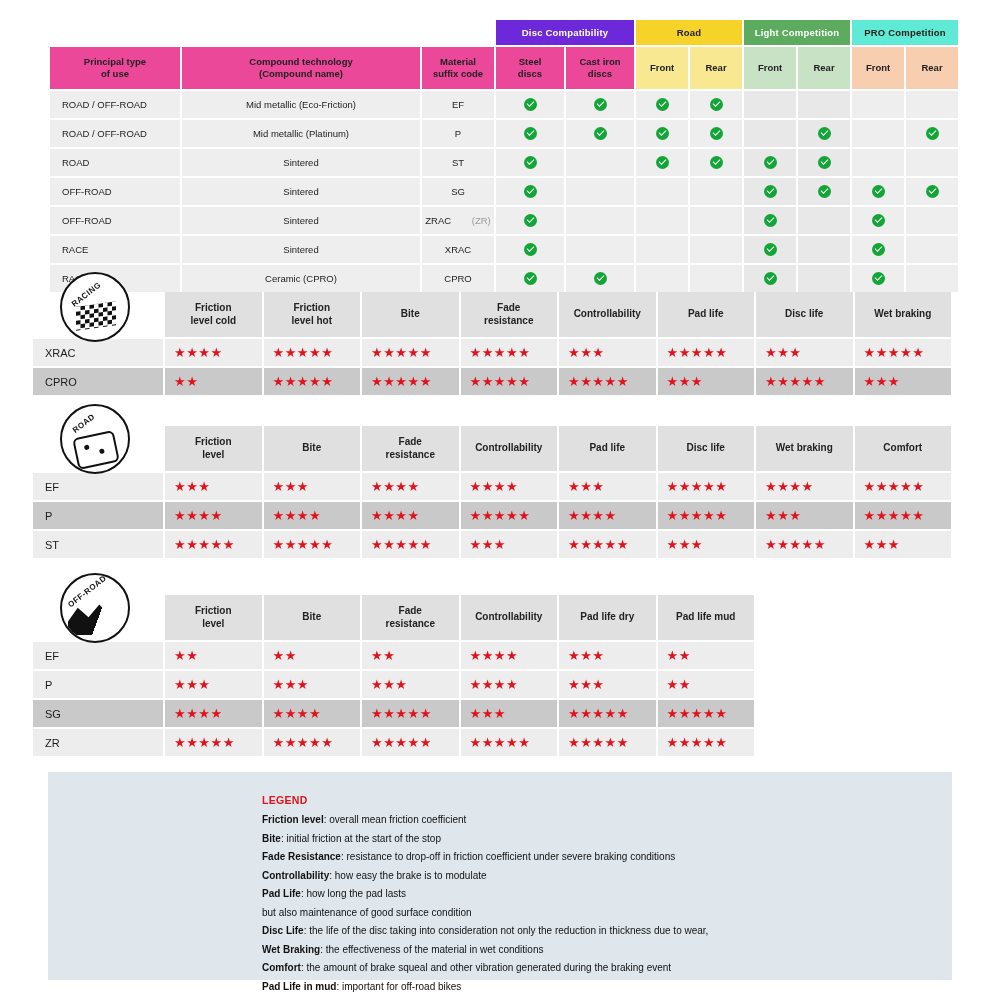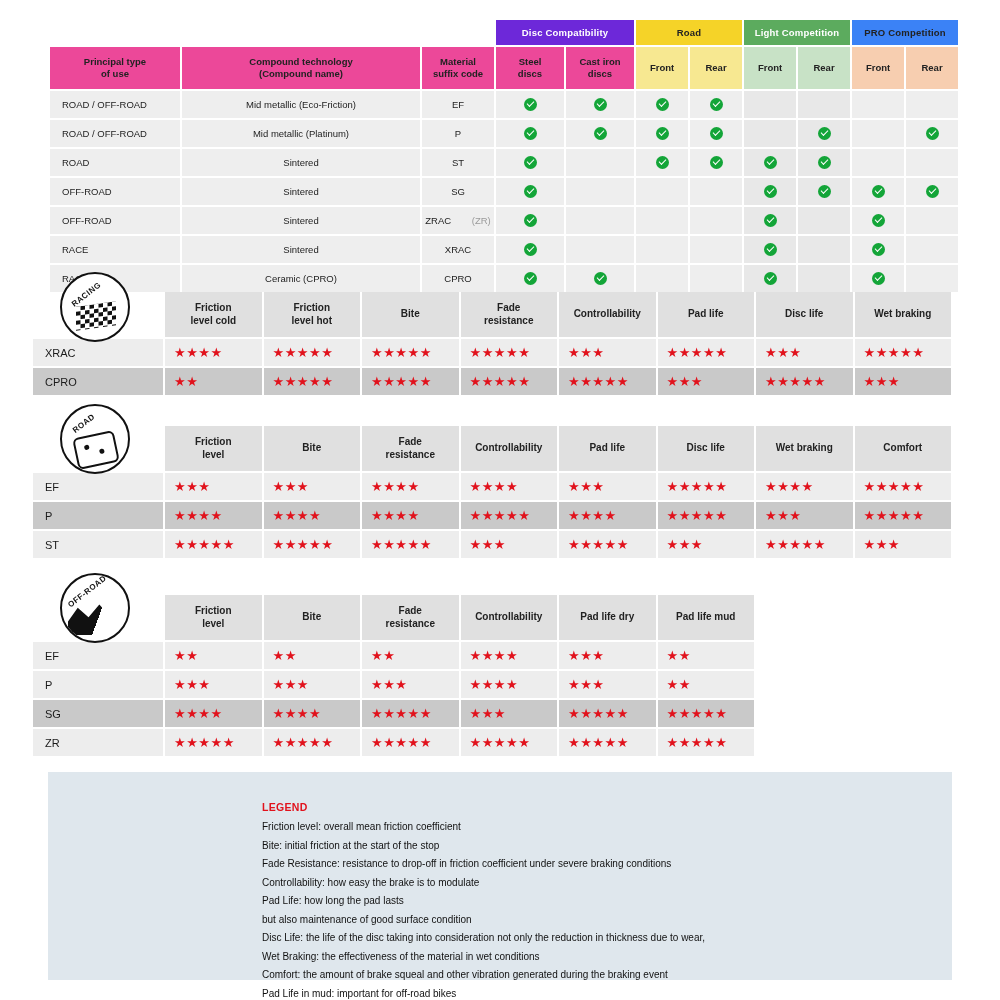--- a/index.html
+++ b/index.html
@@ -17,21 +17,21 @@
   .compat{position:absolute;left:48px;top:18px;width:904px;}
   table{border-collapse:separate;border-spacing:2px 2px;}
   .compat table{width:904px;table-layout:fixed;}
   .compat .grp{
     text-align:center;font-size:9.5px;font-weight:bold;letter-spacing:.2px;
     padding:5px 2px;color:#222;
   }
   .grp.disc{background:#6d28d9;color:#ffffff;}
   .grp.road{background:#f5d328;}
   .grp.light{background:#5cab5e;color:#ffffff;}
-  .grp.pro{background:#3b82f6;}
+  .grp.pro{background:#5eead4;}
   .compat th.hd{
     background:#ec4899;font-size:9.5px;font-weight:bold;text-align:center;
     padding:9px 3px;line-height:1.25;color:#222;vertical-align:middle;
   }
   .compat th.hd.ye{background:#f7e891;}
   .compat th.hd.gr{background:#c8e2c6;}
   .compat th.hd.or{background:#f7ceb0;}
   .compat td{
     background:#eeeeee;font-size:9.5px;text-align:center;padding:6px 3px;
     height:15px;color:#222;
@@ -100,24 +100,24 @@
     position:absolute;left:6px;top:26px;width:54px;height:34px;
     background:linear-gradient(110deg,#111 0 55%, transparent 55%);
     clip-path:polygon(0% 60%,18% 20%,38% 48%,58% 10%,78% 45%,100% 18%,100% 100%,0% 100%);
   }
 
   
   .legend{
     position:absolute;left:48px;top:772px;width:904px;height:208px;
     background:#dfe7ed;
   }
-  .legend .inner{padding:29px 0 0 214px;}
+  .legend .inner{padding:22px 0 0 214px;}
   .legend .title{color:#e1121c;font-size:10.5px;font-weight:bold;margin-bottom:7px;letter-spacing:.3px;}
   .legend p{margin:0 0 5px 0;font-size:10px;color:#111;line-height:1.35;}
-  .legend b{font-weight:normal;}
+  .legend b{font-weight:bold;}
 </style>
 </head>
 <body>
 
 <div class="page">
 
   <div class="compat">
     <table>
       <colgroup>
         <col style="width:130px">

